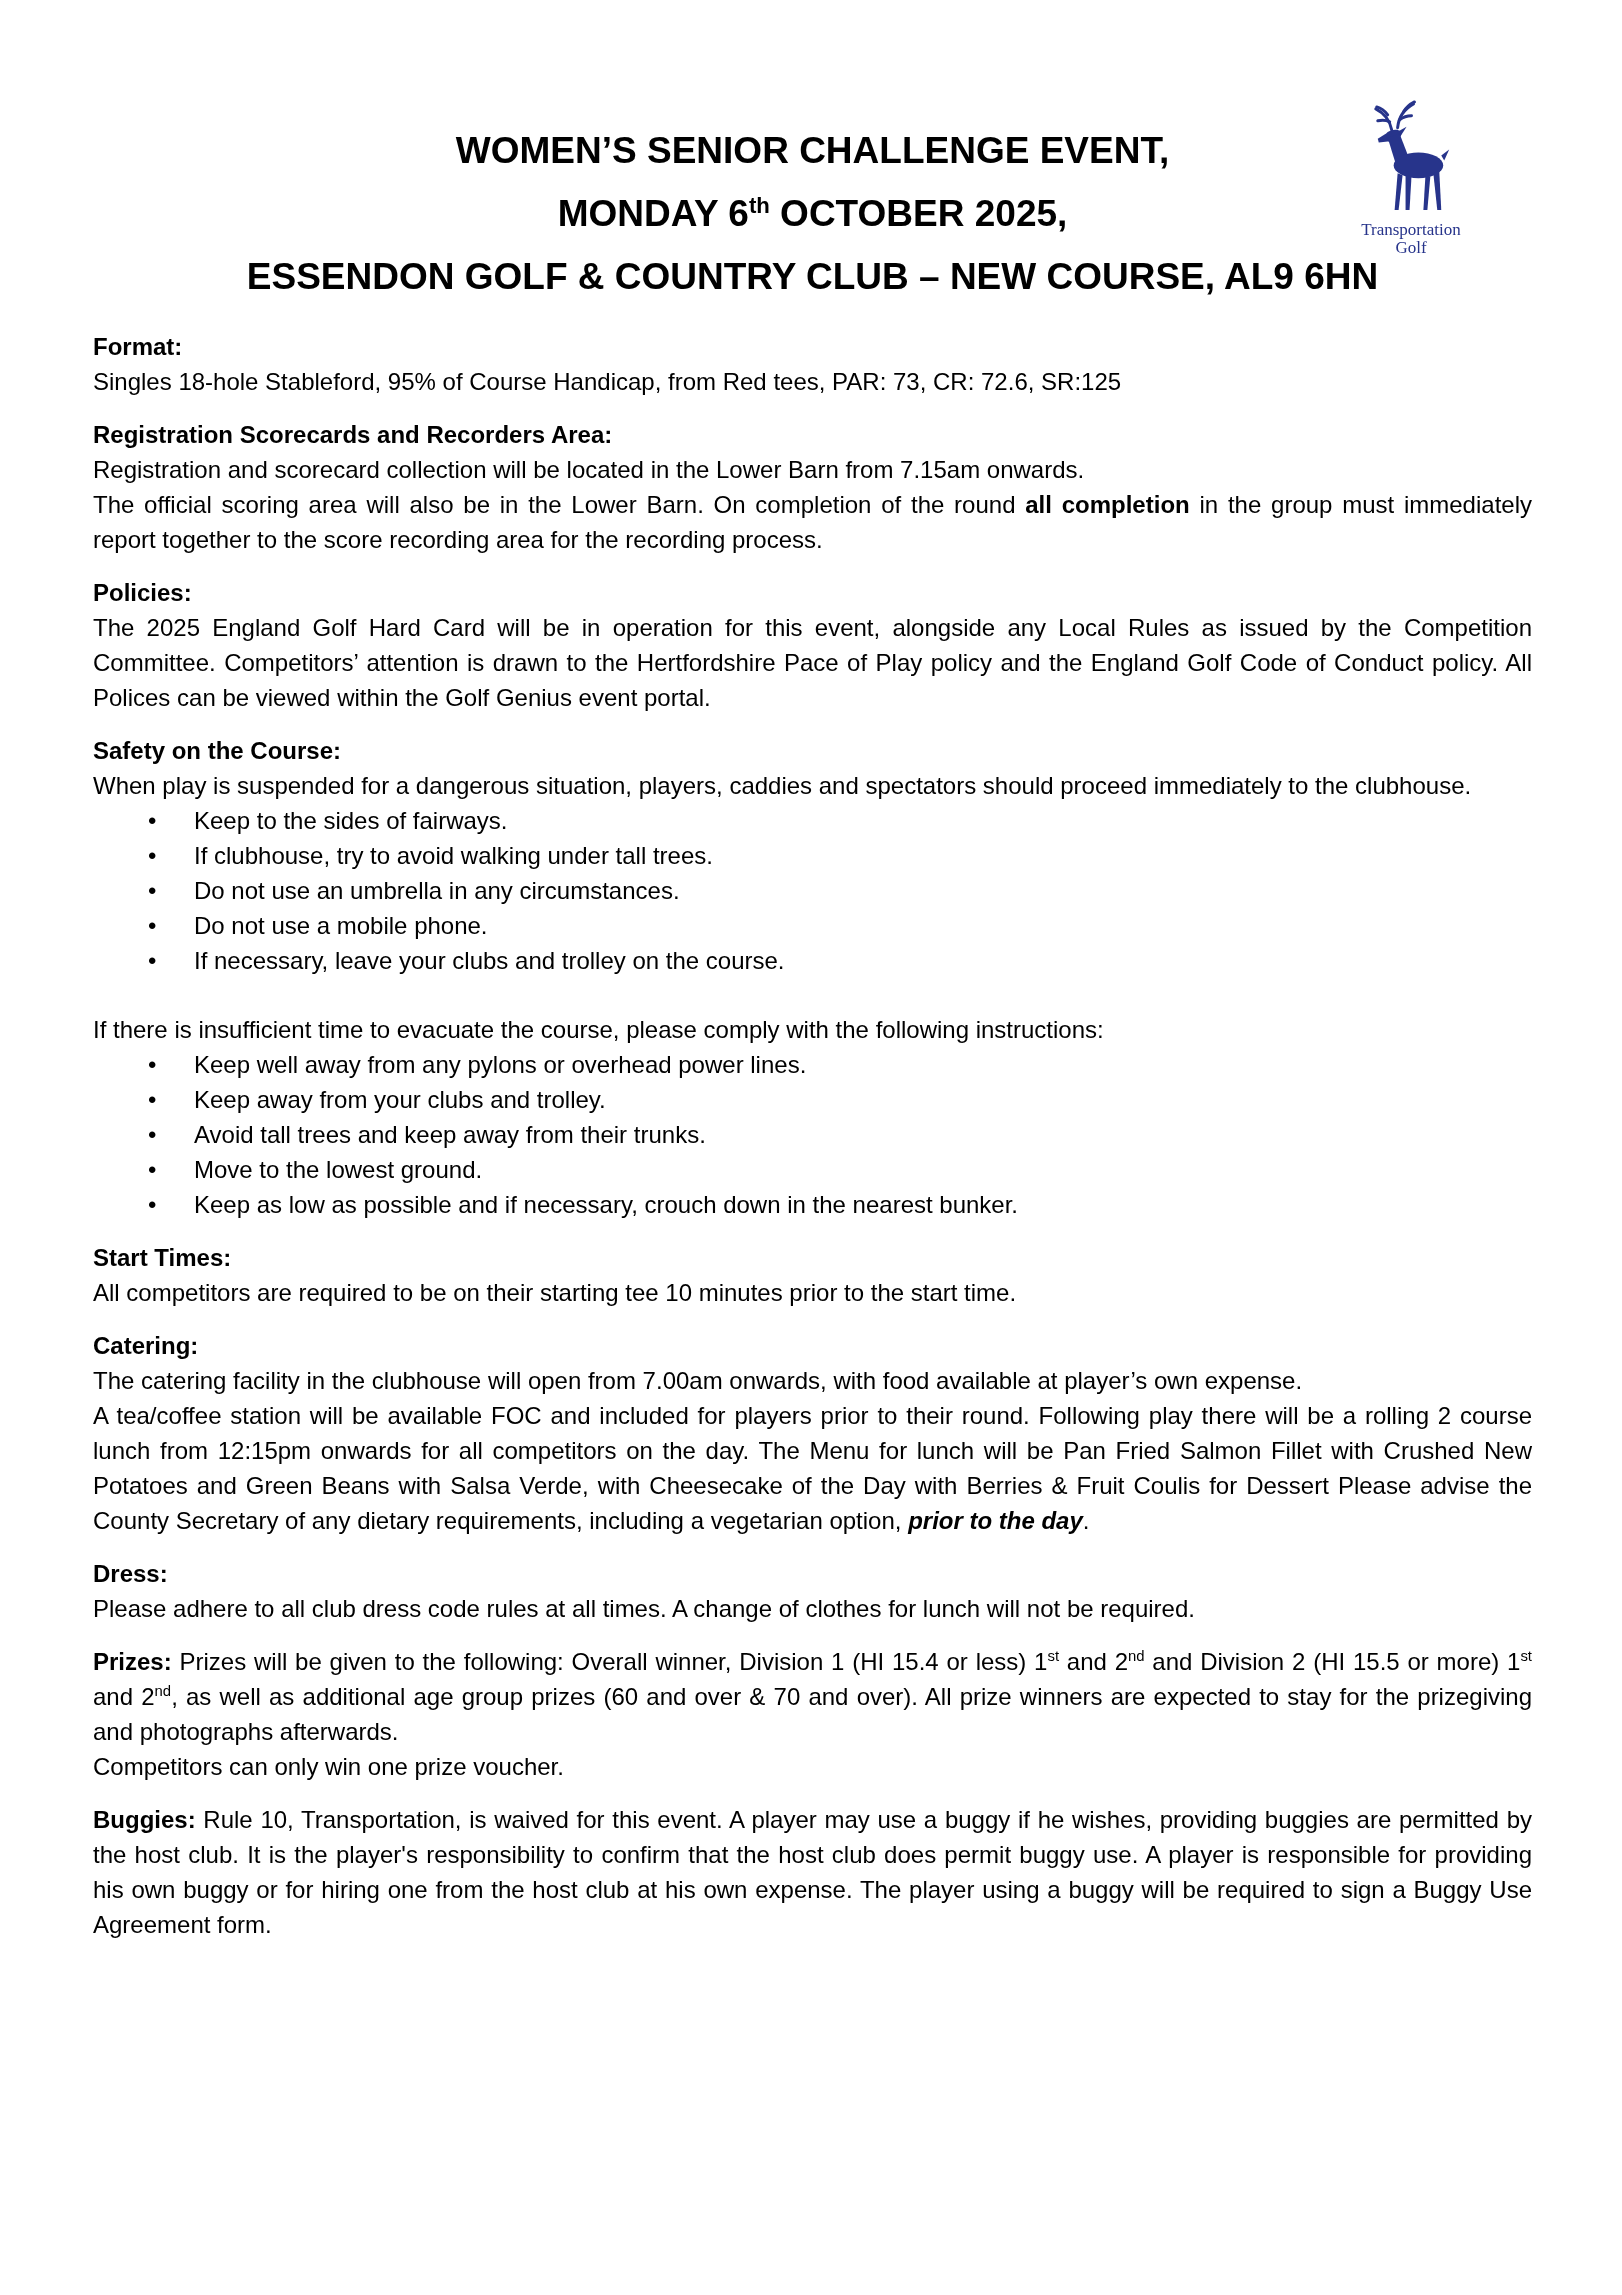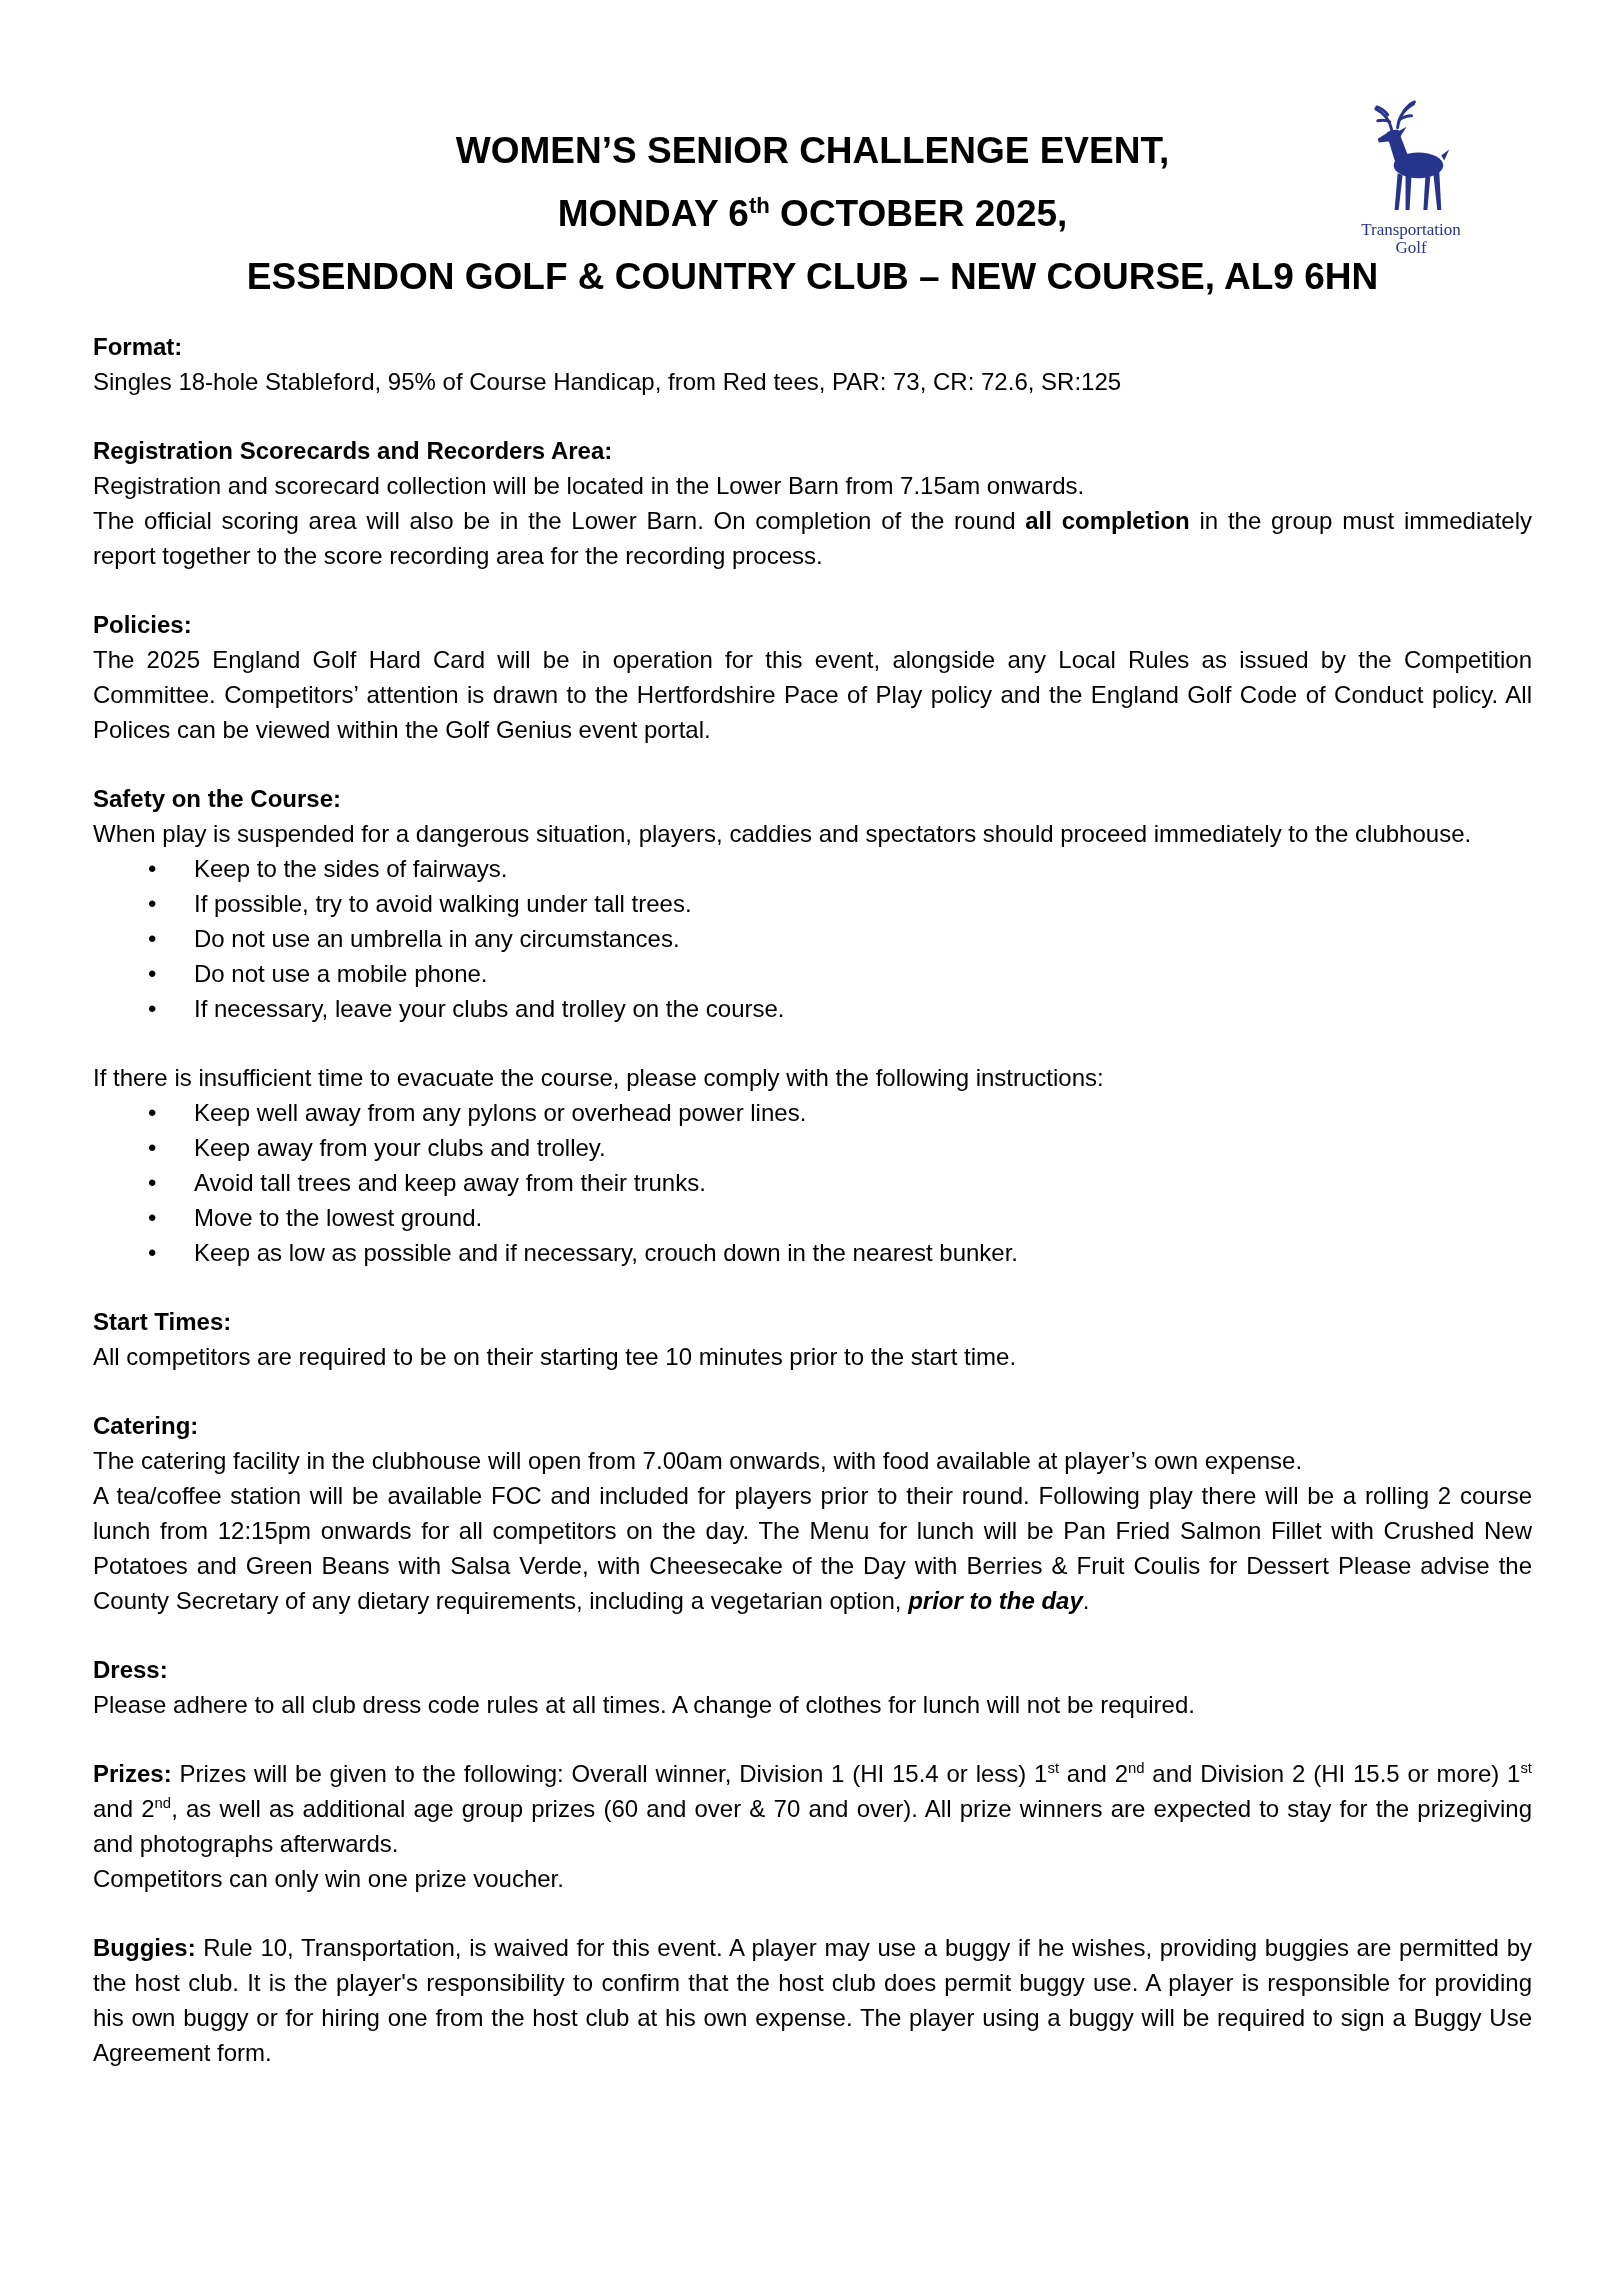--- a/index.html
+++ b/index.html
@@ -35,21 +35,21 @@
   
   .title-block {
     padding-top:119px;
     text-align:center;
     font-weight:bold;
     font-size:37px;
     line-height:63px;
   }
   .title-block sup { font-size:0.6em; vertical-align:super; line-height:0; }
   
-  section { margin-top:34px; }
+  section { margin-top:18px; }
   section.first { margin-top:21px; }
   .h2 { font-weight:bold; font-size:24px; line-height:35px; }
   p { font-size:24px; line-height:35px; }
   .just { text-align:justify; }
   ul.bullets { list-style:none; }
   ul.bullets li {
     position:relative;
     padding-left:101px;
     font-size:24px;
     line-height:35px;
@@ -119,21 +119,21 @@
   <section>
     <div class="h2">Policies:</div>
     <p class="just">The 2025 England Golf Hard Card will be in operation for this event, alongside any Local Rules as issued by the Competition Committee. Competitors’ attention is drawn to the Hertfordshire Pace of Play policy and the England Golf Code of Conduct policy.  All Polices can be viewed within the Golf Genius event portal.</p>
   </section>
 
   <section>
     <div class="h2">Safety on the Course:</div>
     <p class="just">When play is suspended for a dangerous situation, players, caddies and spectators should proceed immediately to the clubhouse.</p>
     <ul class="bullets">
       <li>Keep to the sides of fairways.</li>
-      <li>If possible, try to avoid walking under tall trees.</li>
+      <li>If clubhouse, try to avoid walking under tall trees.</li>
       <li>Do not use an umbrella in any circumstances.</li>
       <li>Do not use a mobile phone.</li>
       <li>If necessary, leave your clubs and trolley on the course.</li>
     </ul>
     <p class="gap-above">If there is insufficient time to evacuate the course, please comply with the following instructions:</p>
     <ul class="bullets">
       <li>Keep well away from any pylons or overhead power lines.</li>
       <li>Keep away from your clubs and trolley.</li>
       <li>Avoid tall trees and keep away from their trunks.</li>
       <li>Move to the lowest ground.</li>

